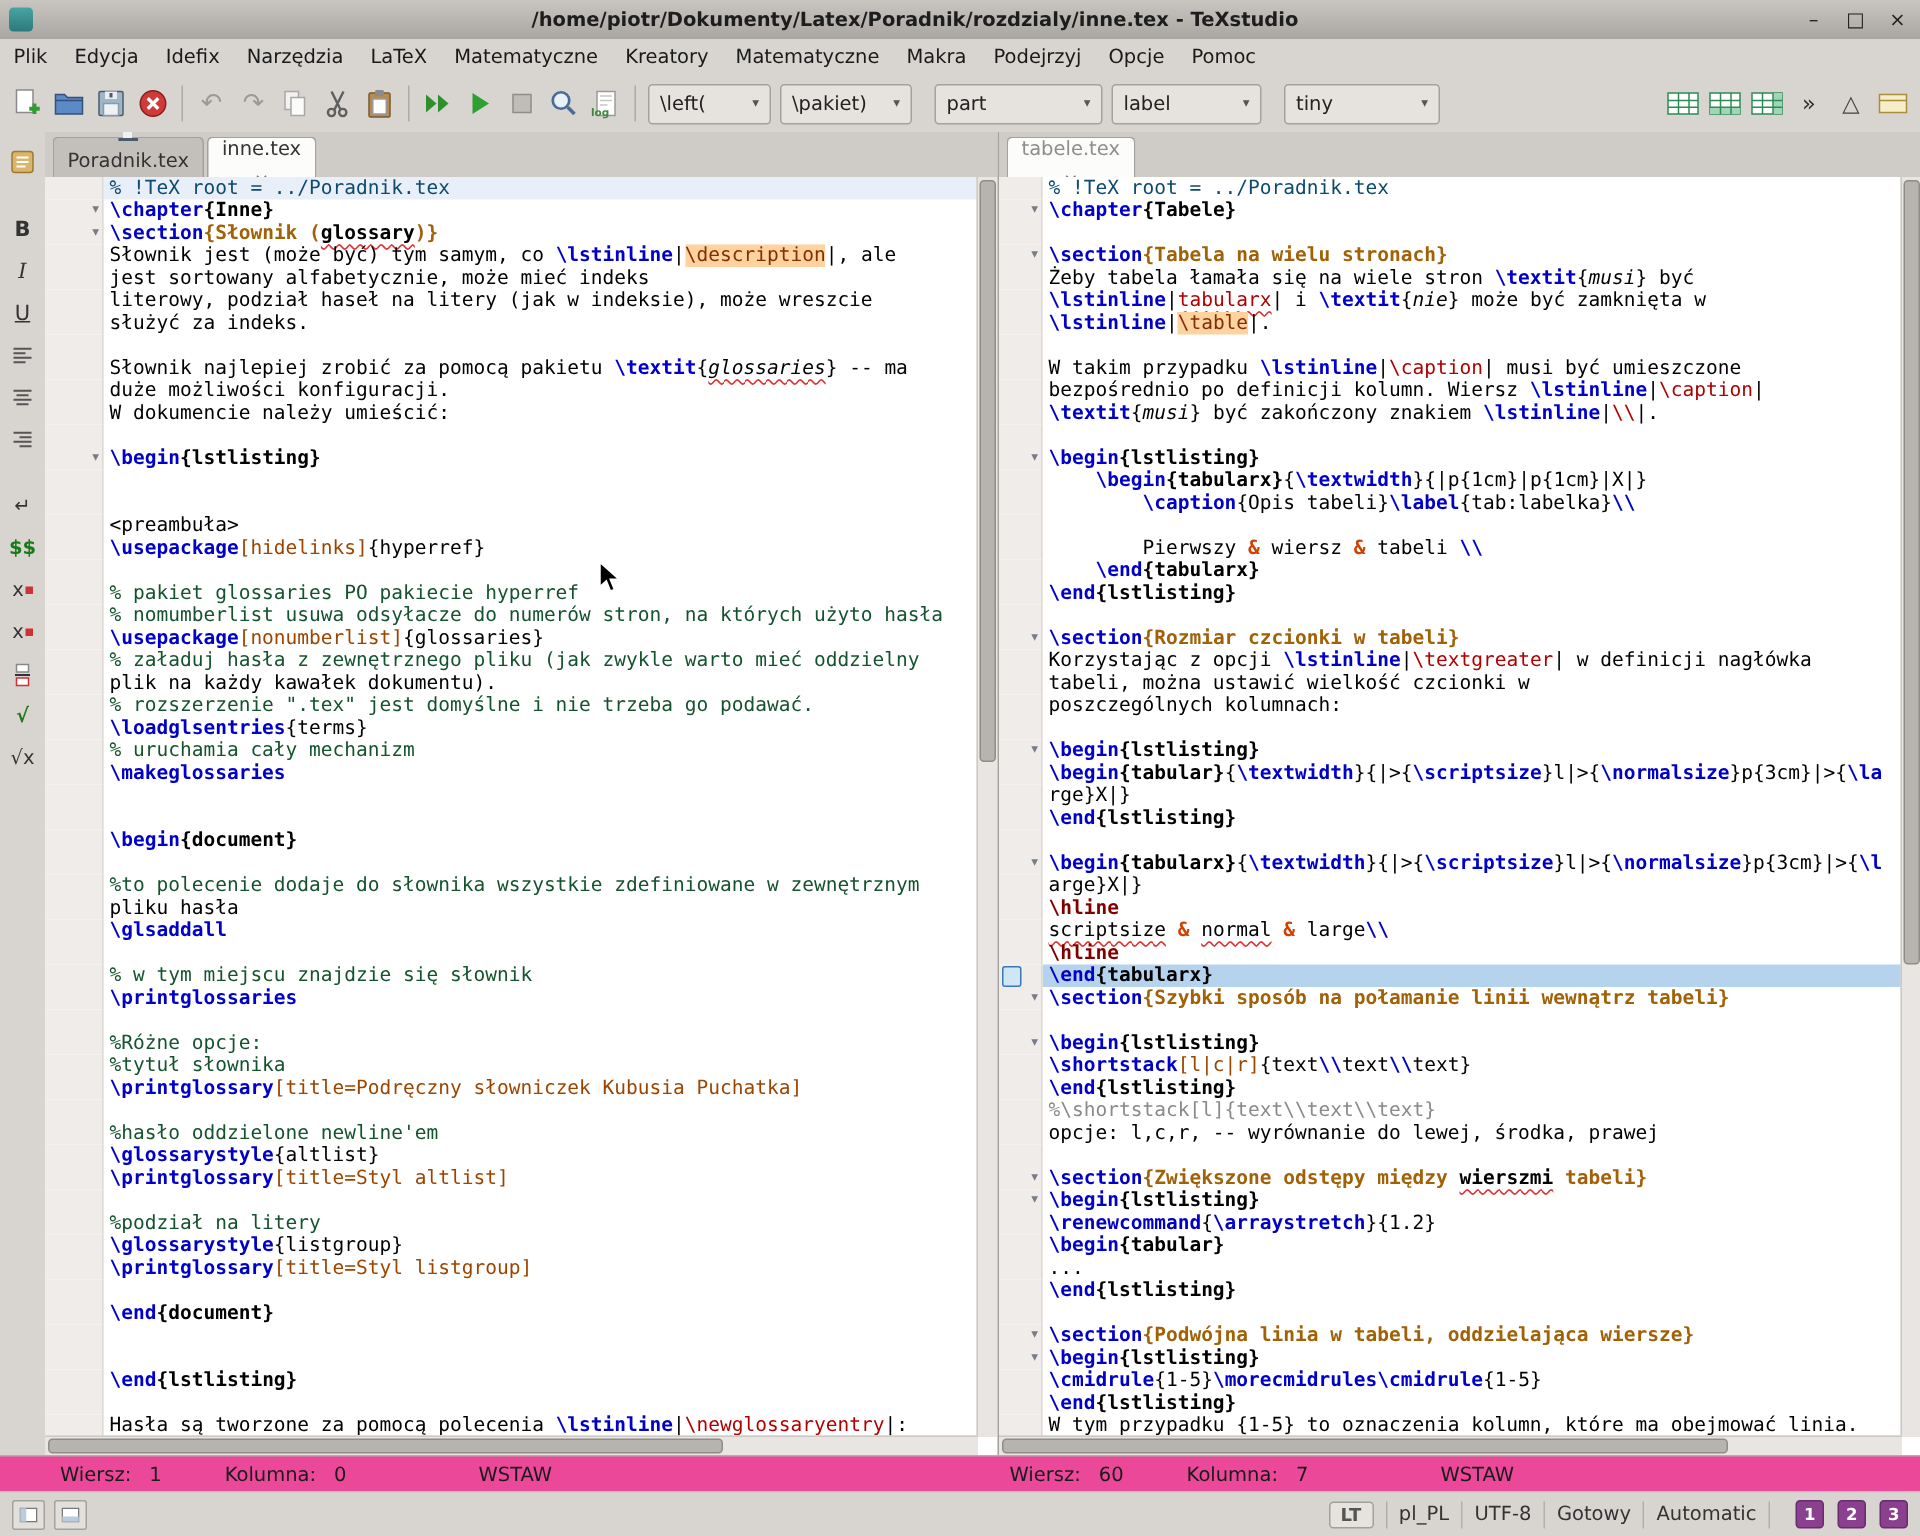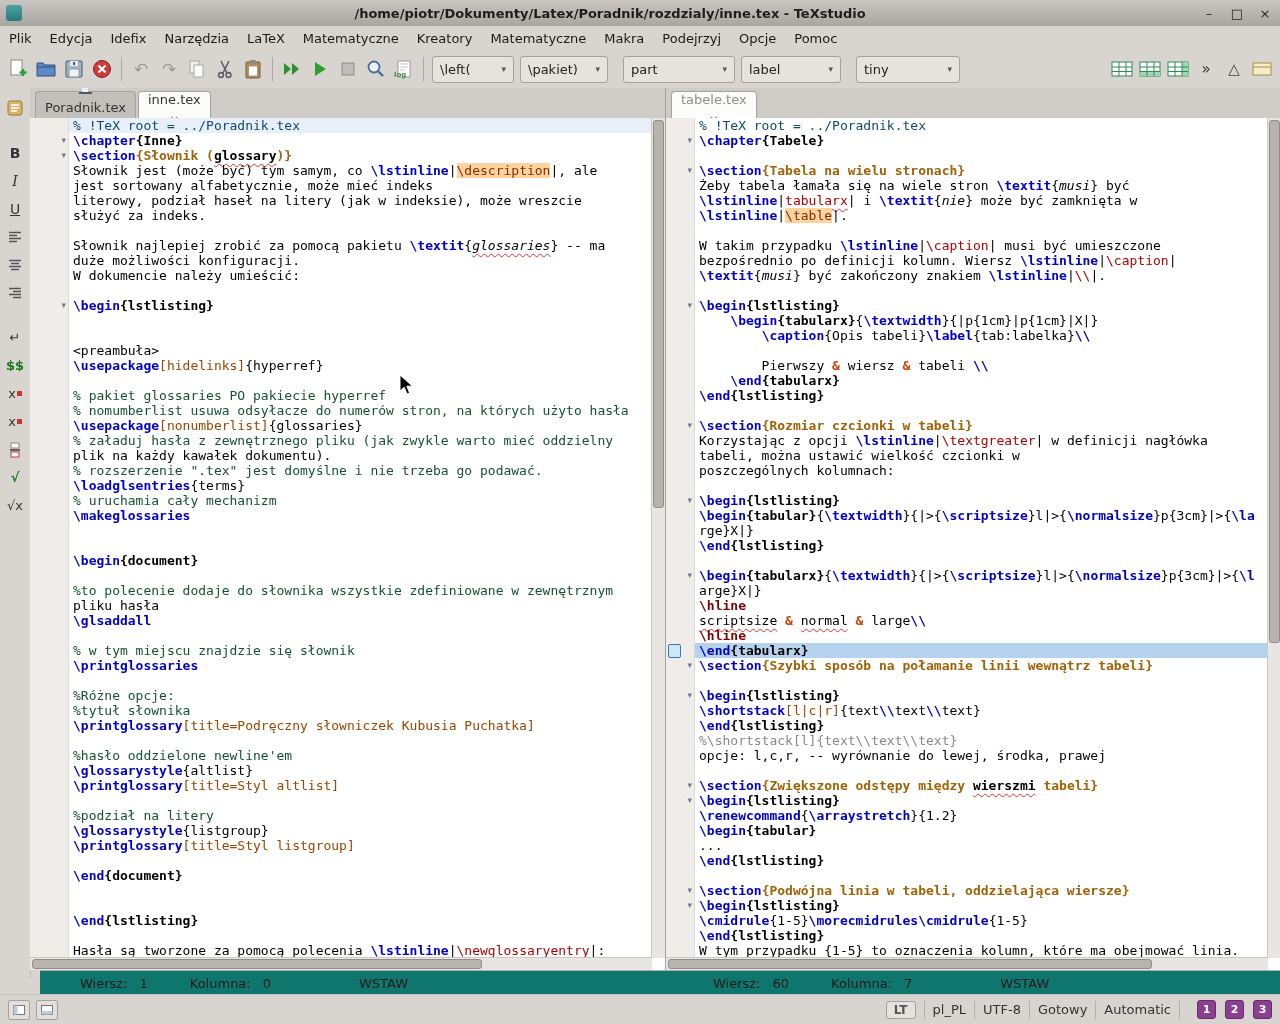--- a/index.html
+++ b/index.html
@@ -81,21 +81,21 @@
   .sg-o{color:#9c4500;}
   .sg-m{color:#800000;font-weight:bold;}
   .sg-a{color:#d04000;font-weight:bold;}
 
   .vscroll{position:absolute;top:30px;right:0;bottom:12px;width:13px;background:#e8e5e2;border-left:1px solid #ccc8c4;}
   .vthumb{position:absolute;left:1px;right:1px;background:#b7b3af;border:1px solid #908c88;border-radius:3px;}
   .hscroll{position:absolute;left:0;right:13px;bottom:0;height:12px;background:#e8e5e2;border-top:1px solid #ccc8c4;}
   .hthumb{position:absolute;top:1px;bottom:1px;background:#b7b3af;border:1px solid #908c88;border-radius:3px;}
 
   
-  .statusstrips{position:absolute;top:970px;left:0;right:0;height:24px;background:#0f766e;border-top:1px solid #b2aeaa;display:flex;align-items:flex-end;font-size:13px;color:#1a1a1a;margin-left:40px;}
+  .statusstrips{position:absolute;top:970px;left:0;right:0;height:24px;background:#ec4899;border-top:1px solid #b2aeaa;display:flex;align-items:flex-end;font-size:13px;color:#1a1a1a;}
   .strip{display:flex;align-items:center;height:100%;}
   .strip-left{width:655px;padding-left:40px;box-sizing:border-box;}
   .strip-right{flex:1;padding-left:18px;}
   .st-item{margin-right:12px;}
   .st-gap{margin-right:42px;}
 
   
   .bottombar{position:absolute;top:994px;left:0;right:0;bottom:0;background:#d8d5d1;border-top:1px solid #c6c2be;display:flex;align-items:center;padding:0 8px;font-size:13px;color:#333;}
   .panel-btn{width:20px;height:18px;border:1px solid #a5a19d;background:#e3e0dc;border-radius:2px;margin-right:6px;display:flex;align-items:center;justify-content:center;}
   .bb-sep{width:1px;height:18px;background:#b2aeaa;margin:0 8px;}

